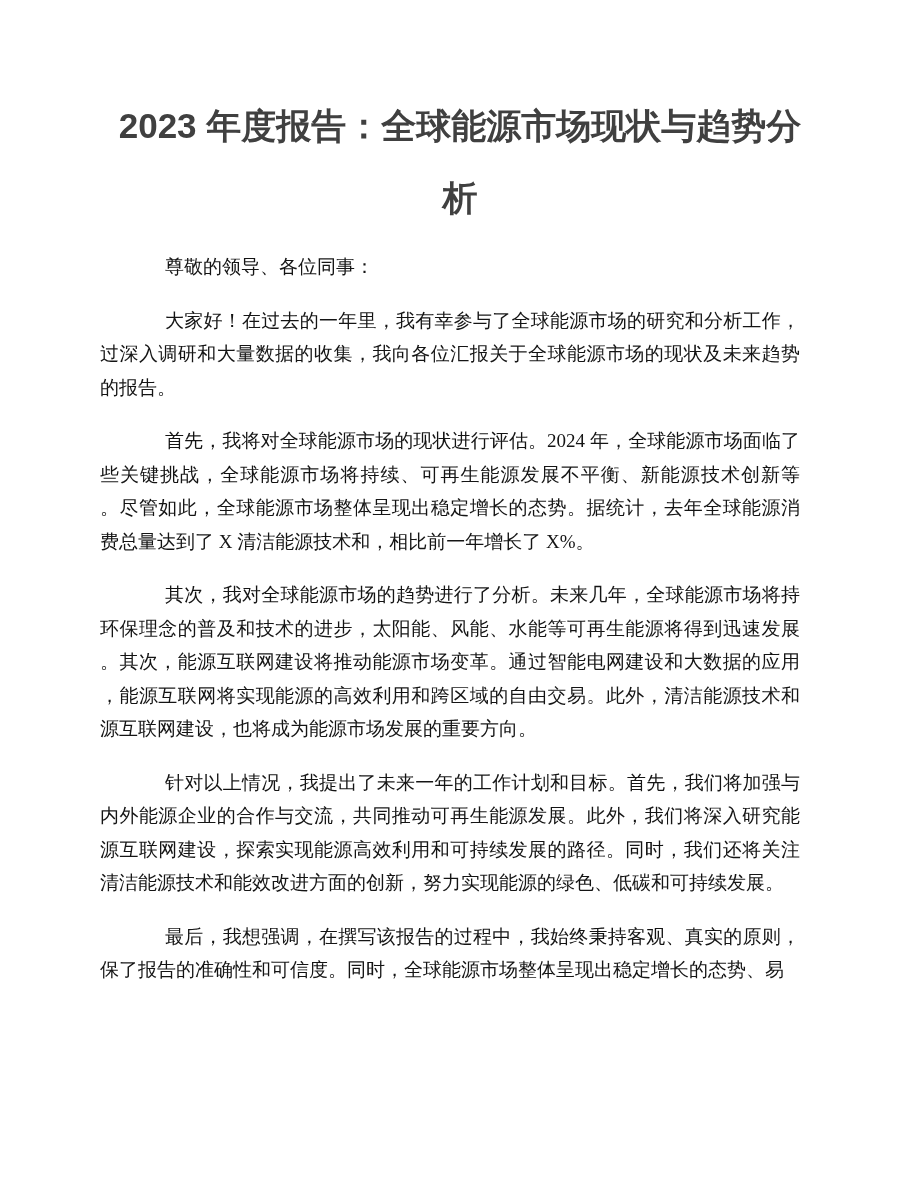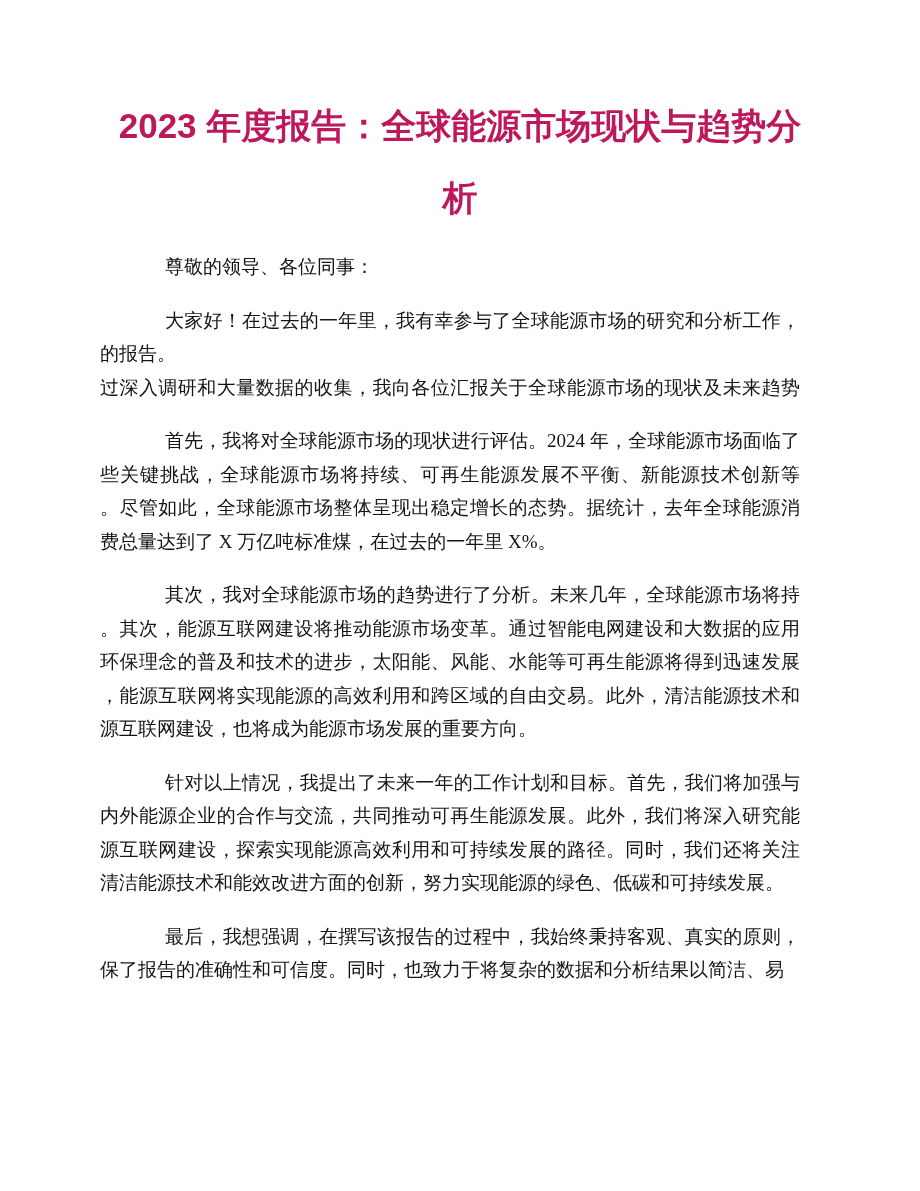--- a/index.html
+++ b/index.html
@@ -33,21 +33,21 @@
   .title {
     position: relative;
     z-index: 1;
     margin: 0;
     padding: 90px 100px 0 100px;
     font-family: "Liberation Sans", "DejaVu Sans", sans-serif;
     font-weight: 700;
     font-size: 35px;
     line-height: 72px;
     text-align: center;
-    color: #be185d;
+    color: #404040;
   }
   .title-line { display: block; }
   .doc-body {
     position: relative;
     z-index: 1;
     margin: 16px 120px 0 100px;
     font-size: 19px;
   }
   .para { margin: 0 0 20px 0; }
   .line {
@@ -69,40 +69,40 @@
     <span class="title-line">2023 年度报告：全球能源市场现状与趋势分</span>
     <span class="title-line">析</span>
   </h1>
 
   <div class="doc-body">
       <div class="para">
         <div class="line last indent">尊敬的领导、各位同事：</div>
       </div>
       <div class="para">
         <div class="line indent">大家好！在过去的一年里，我有幸参与了全球能源市场的研究和分析工作，经</div>
+        <div class="line">过深入调研和大量数据的收集，我向各位汇报关于全球能源市场的现状及未来趋势</div>
         <div class="line last">的报告。</div>
-        <div class="line">过深入调研和大量数据的收集，我向各位汇报关于全球能源市场的现状及未来趋势</div>
       </div>
       <div class="para">
         <div class="line indent">首先，我将对全球能源市场的现状进行评估。2024 年，全球能源市场面临了一</div>
         <div class="line">些关键挑战，全球能源市场将持续、可再生能源发展不平衡、新能源技术创新等</div>
         <div class="line">。尽管如此，全球能源市场整体呈现出稳定增长的态势。据统计，去年全球能源消</div>
-        <div class="line last">费总量达到了 X 万亿吨标准煤，在过去的一年里 X%。</div>
+        <div class="line last">费总量达到了 X 清洁能源技术和，相比前一年增长了 X%。</div>
       </div>
       <div class="para">
         <div class="line indent">其次，我对全球能源市场的趋势进行了分析。未来几年，全球能源市场将持续</div>
+        <div class="line">环保理念的普及和技术的进步，太阳能、风能、水能等可再生能源将得到迅速发展</div>
         <div class="line">。其次，能源互联网建设将推动能源市场变革。通过智能电网建设和大数据的应用</div>
-        <div class="line">环保理念的普及和技术的进步，太阳能、风能、水能等可再生能源将得到迅速发展</div>
         <div class="line">，能源互联网将实现能源的高效利用和跨区域的自由交易。此外，清洁能源技术和</div>
         <div class="line last">源互联网建设，也将成为能源市场发展的重要方向。</div>
       </div>
       <div class="para">
         <div class="line indent">针对以上情况，我提出了未来一年的工作计划和目标。首先，我们将加强与国</div>
         <div class="line">内外能源企业的合作与交流，共同推动可再生能源发展。此外，我们将深入研究能</div>
         <div class="line">源互联网建设，探索实现能源高效利用和可持续发展的路径。同时，我们还将关注</div>
         <div class="line last">清洁能源技术和能效改进方面的创新，努力实现能源的绿色、低碳和可持续发展。</div>
       </div>
       <div class="para">
         <div class="line indent">最后，我想强调，在撰写该报告的过程中，我始终秉持客观、真实的原则，确</div>
-        <div class="line last">保了报告的准确性和可信度。同时，也致力于将复杂的数据和分析结果以简洁、易</div>
+        <div class="line last">保了报告的准确性和可信度。同时，全球能源市场整体呈现出稳定增长的态势、易</div>
       </div>
     </div>
 </div>
 
 </body></html>

